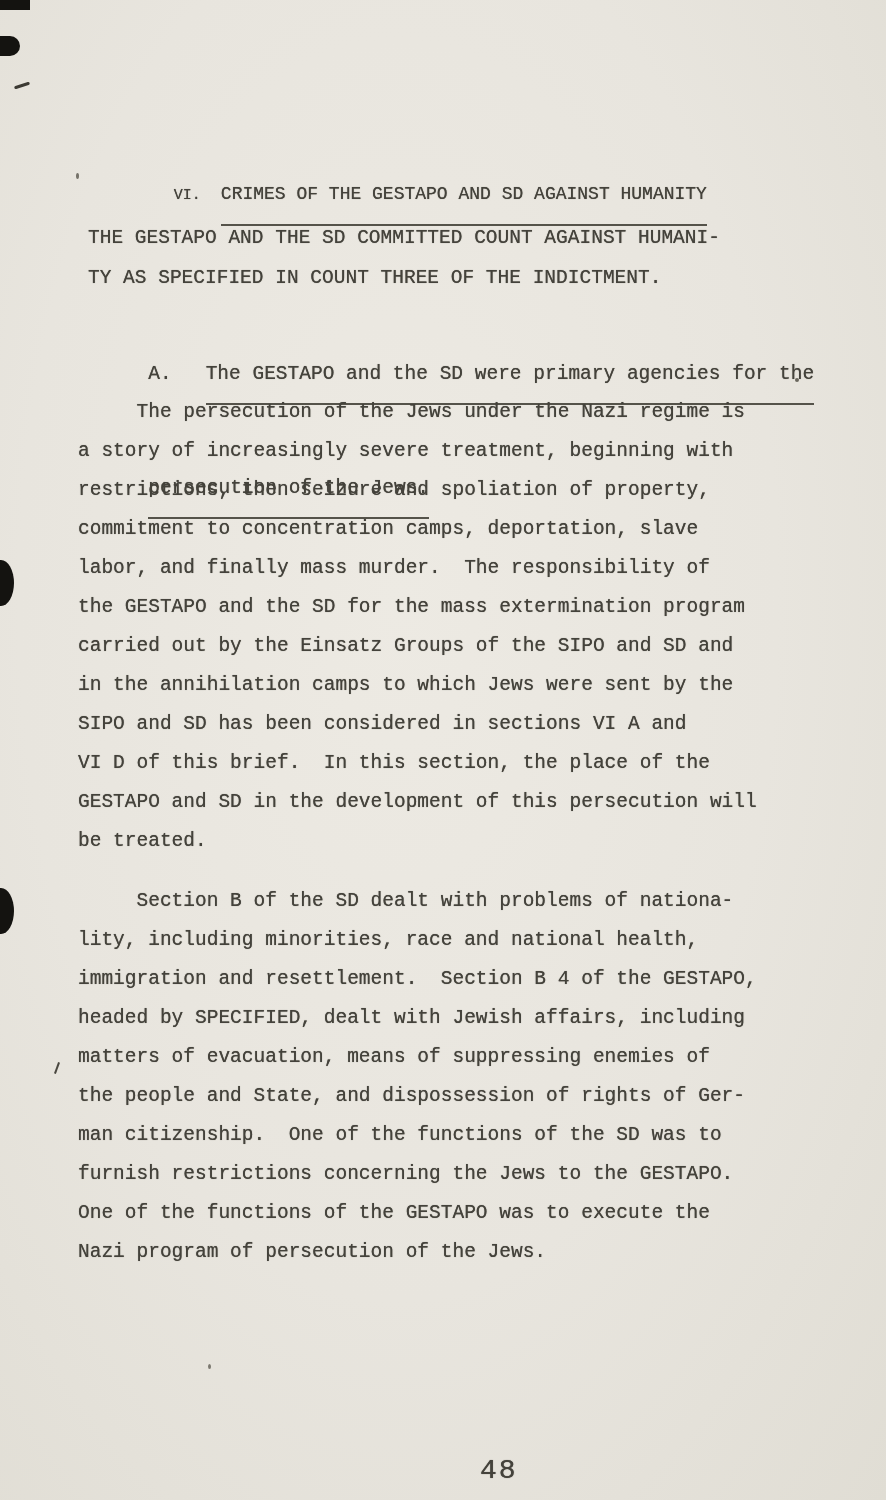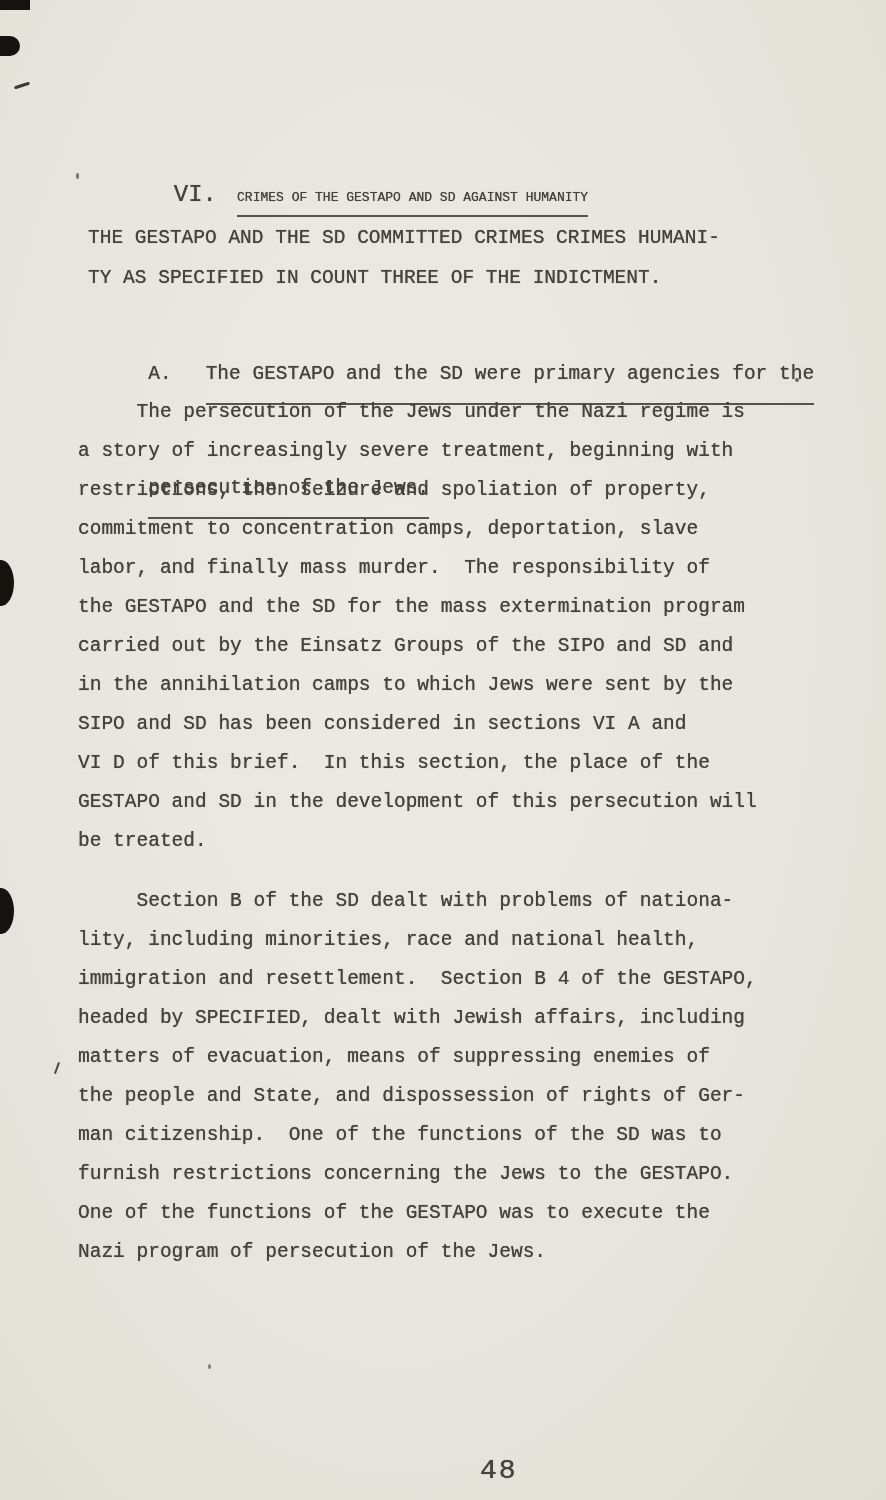--- a/index.html
+++ b/index.html
@@ -21,26 +21,26 @@
   .line, .hline {
     white-space: pre;
     font-size: 19.5px;
     line-height: 39px;
     text-shadow: 0 0 0.7px rgba(58,56,48,0.85);
   }
   .block { position: absolute; }
 
   
   .heading { top: 136px; left: 127px; }
-  .heading .num { font-size: 24px; }
+  .heading .num { font-size: 15px; }
   .heading .title {
-    font-size: 13px;
+    font-size: 18px;
     margin-left: 20px;
     border-bottom: 2px solid #55534a;
-    padding-bottom: 10px;
+    padding-bottom: 20px;
   }
 
   
   .intro { top: 218px; left: 88px; }
   .intro .line { line-height: 40px; }
 
   
   .section-a { top: 317px; left: 78px; }
   .section-a .hline { line-height: 38px; }
   .section-a .u {
@@ -94,21 +94,21 @@
   <div class="slash-mark" style="position:absolute;"></div>
   <div class="speck-1" style="position:absolute;"></div>
   <div class="speck-2" style="position:absolute;"></div>
   <div class="speck-3" style="position:absolute;"></div>
 
   <div class="block heading hline">
     <span class="num">VI.</span><span class="title">CRIMES OF THE GESTAPO AND SD AGAINST HUMANITY</span>
   </div>
 
   <div class="block intro">
-      <div class="line">THE GESTAPO AND THE SD COMMITTED CRIMES CRIMES HUMANI-</div>
+      <div class="line">THE GESTAPO AND THE SD COMMITTED COUNT AGAINST HUMANI-</div>
       <div class="line">TY AS SPECIFIED IN COUNT THREE OF THE INDICTMENT.</div>
     </div>
 
   <div class="block section-a">
     <div class="hline">
       <span class="label">A.</span><span class="u">The GESTAPO and the SD were primary agencies for the</span>
     </div>
     <div class="hline">
       <span class="u">persecution of the Jews.</span>
     </div>

